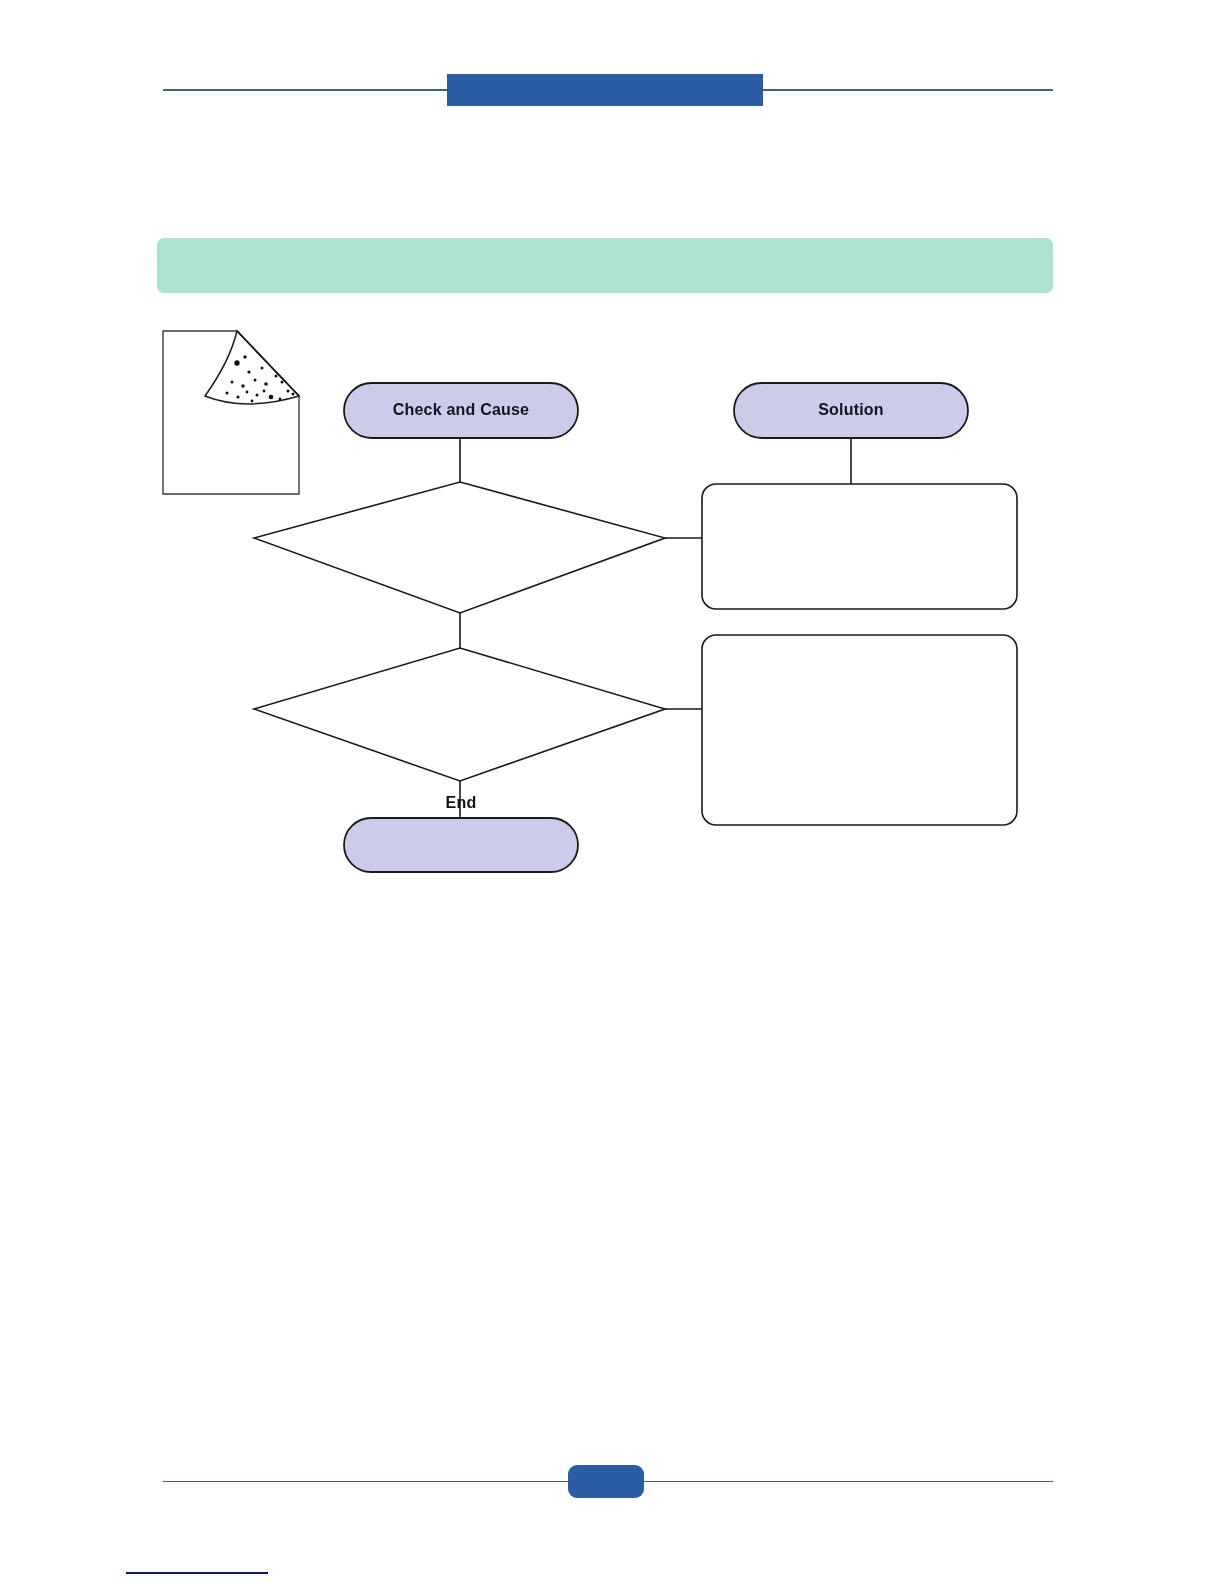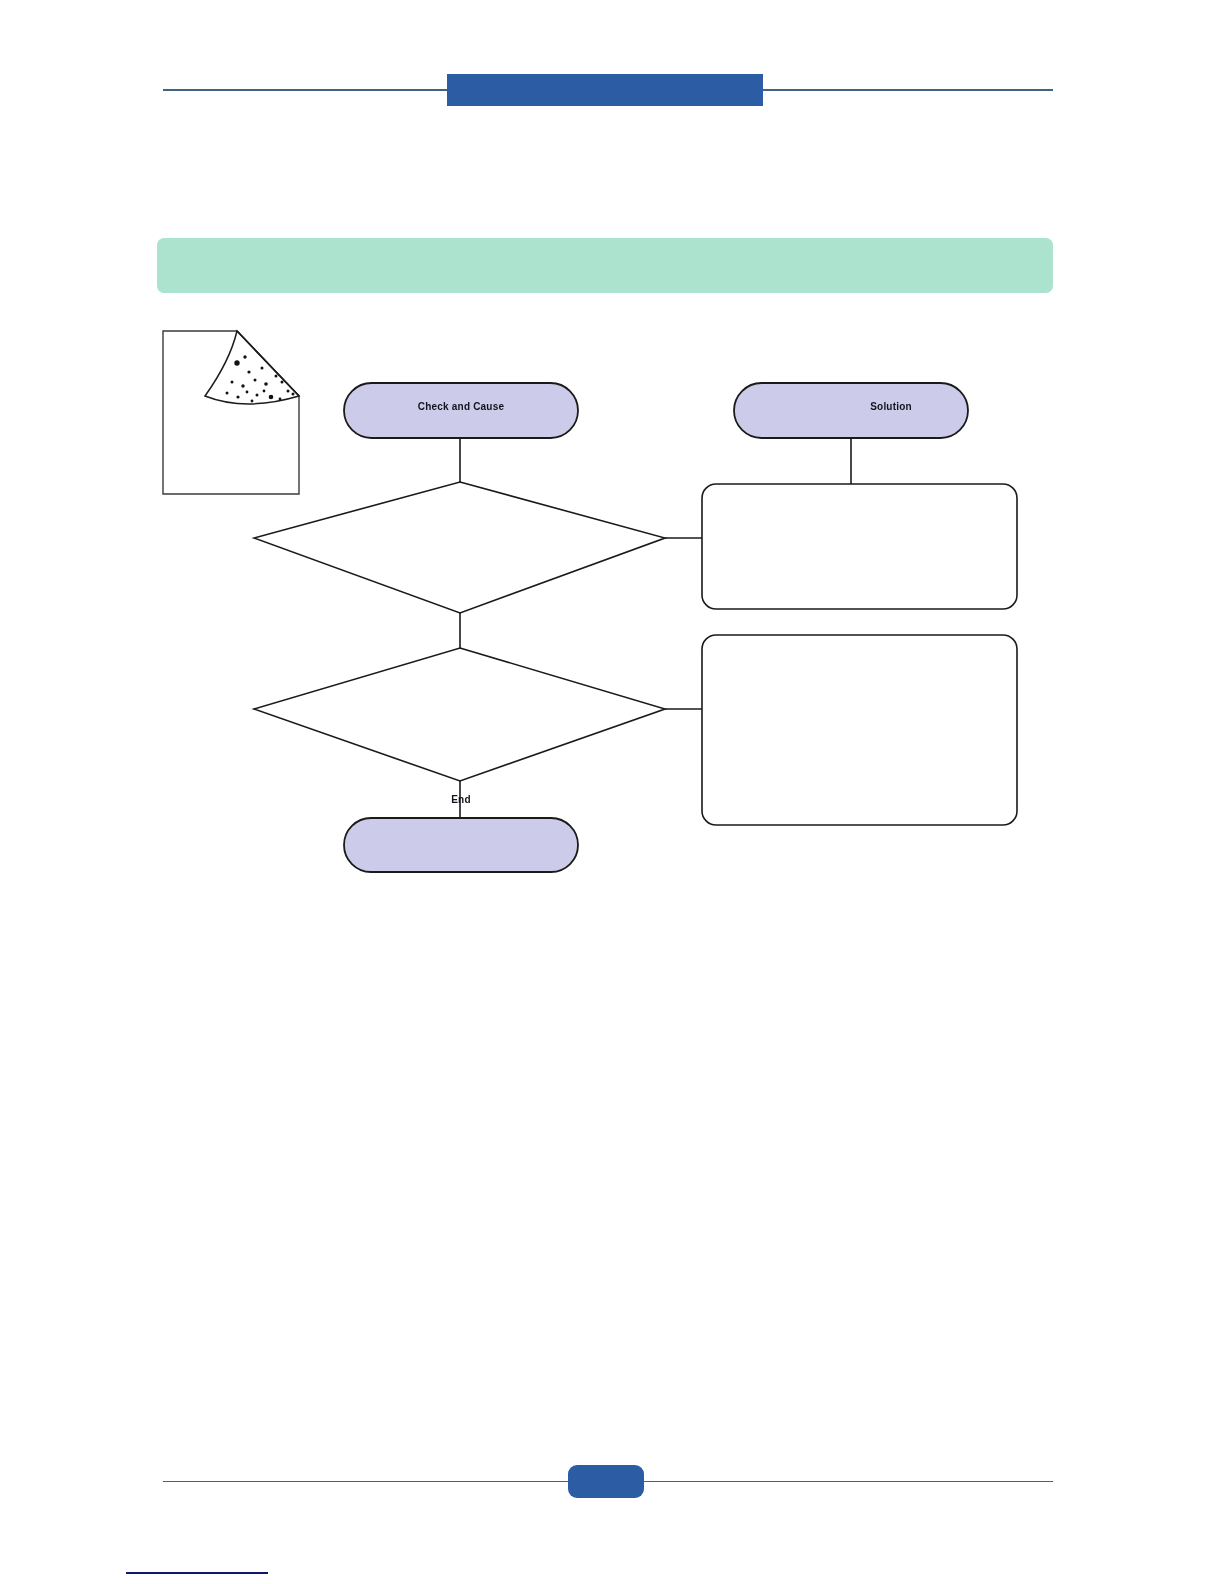--- a/index.html
+++ b/index.html
@@ -76,29 +76,29 @@
     width: 1224px;
     height: 1584px;
     pointer-events: none;
   }
   .flow svg { display: block; }
 
   
   .node-label {
     position: absolute;
     font-family: "Liberation Sans", sans-serif;
-    font-size: 10px;
+    font-size: 16px;
     font-weight: bold;
     color: #13131e;
     text-align: center;
     white-space: nowrap;
     letter-spacing: 0.2px;
   }
   .node-label.check-cause { left: 344px; top: 401px; width: 234px; }
-  .node-label.solution    { left: 734px; top: 401px; width: 234px; padding-left: 40px; }
+  .node-label.solution    { left: 734px; top: 401px; width: 234px; }
   .node-label.end         { left: 344px; top: 794px; width: 234px; }
 
   .box-text {
     position: absolute;
     font-size: 13px;
     color: #141414;
     line-height: 1.45;
     white-space: pre-line;
   }
   .box-text.sol-1 { left: 718px; top: 494px; width: 288px; }

